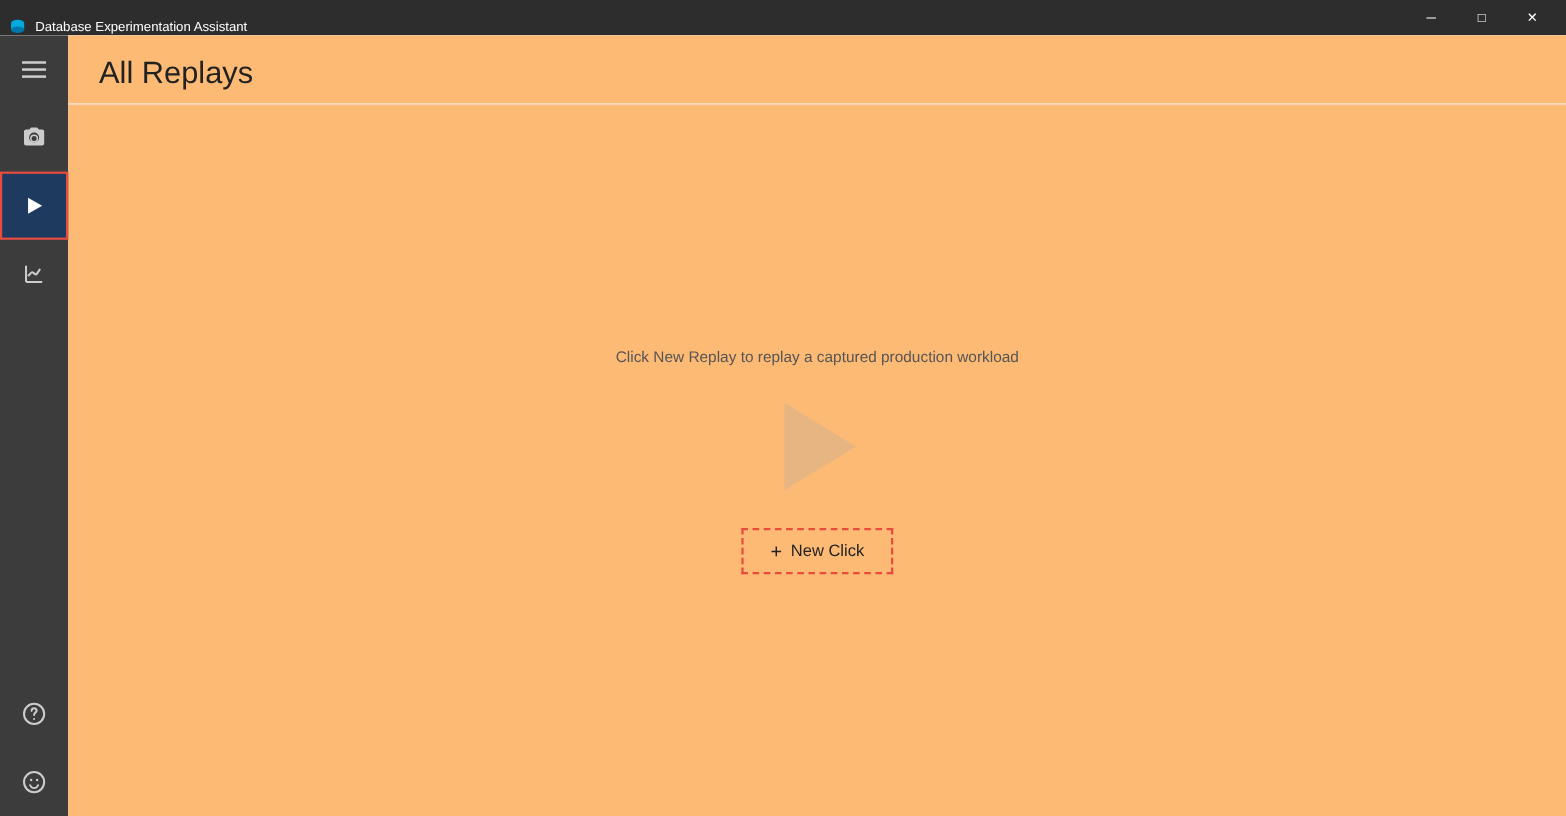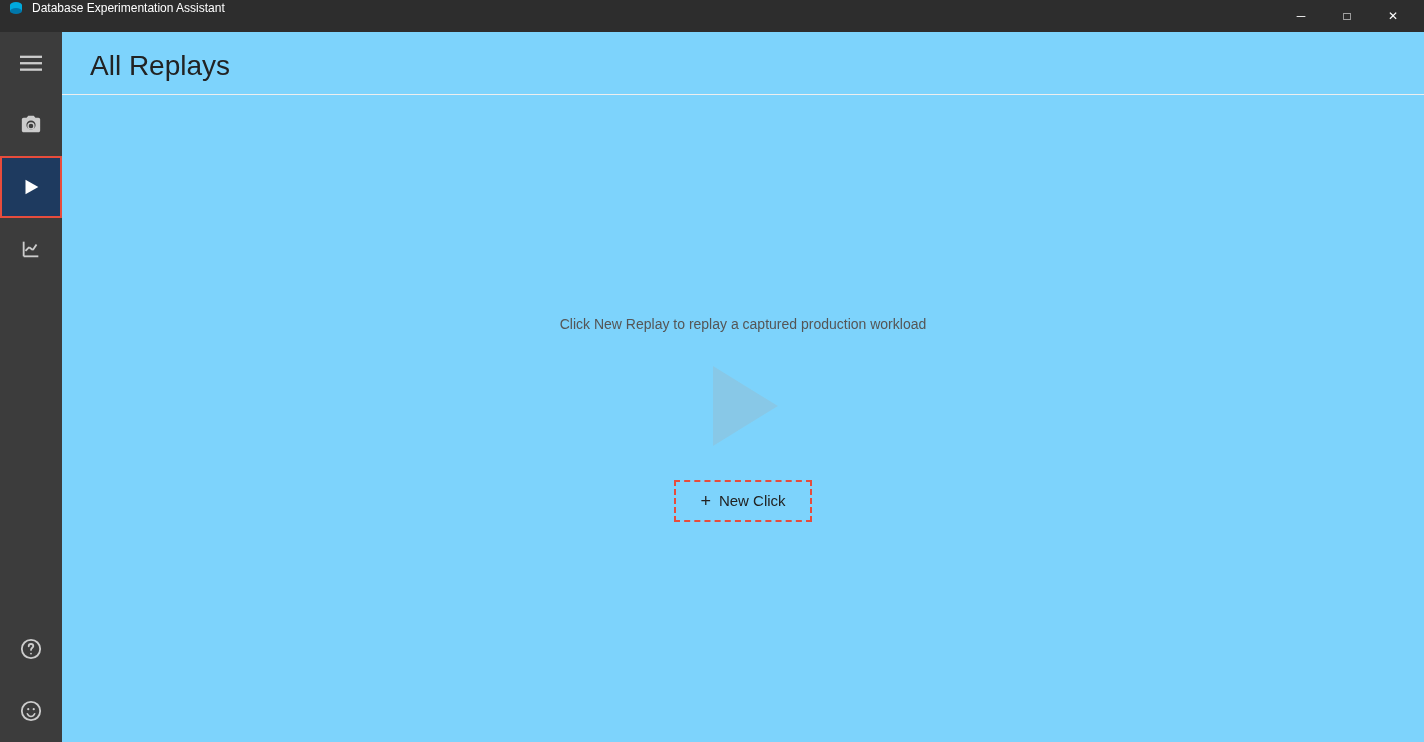--- a/index.html
+++ b/index.html
@@ -12,21 +12,21 @@
       overflow: hidden;
       display: flex;
       flex-direction: column;
     }
 
     
     .title-bar {
       height: 32px;
       background: #2d2d2d;
       display: flex;
-      align-items: flex-start;
+      align-items: flex-end;
       justify-content: space-between;
       padding: 0 8px;
       flex-shrink: 0;
     }
 
     .title-bar-left {
       display: flex;
       align-items: center;
       gap: 8px;
     }
@@ -98,21 +98,21 @@
       fill: currentColor;
     }
 
     .sidebar-spacer {
       flex: 1;
     }
 
     
     .content {
       flex: 1;
-      background: #7dd3fc;
+      background: #fdba74;
       display: flex;
       flex-direction: column;
       overflow: hidden;
     }
 
     .page-header {
       padding: 18px 28px 12px 28px;
       border-bottom: 1px solid #eee;
     }
 

